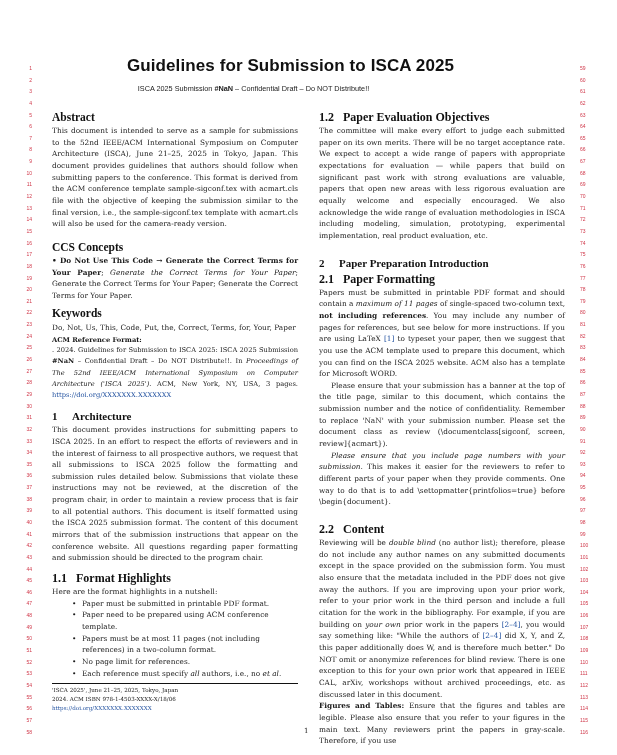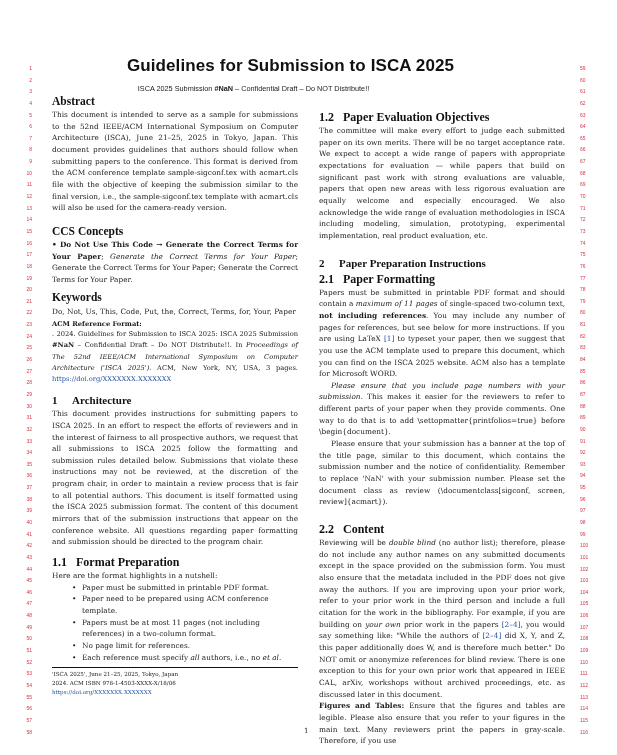--- a/index.html
+++ b/index.html
@@ -10,21 +10,21 @@
   .linenos.left { left:18px; width:14px; text-align:right; }
   .linenos.right { left:580px; width:14px; text-align:left; }
   .linenos div { height:11.65px; }
 
   .title { position:absolute; top:56px; left:0; width:581px; text-align:center;
            font-family:"Liberation Sans",sans-serif; font-weight:bold; font-size:17px; color:#111; letter-spacing:0.1px; }
   .subtitle { position:absolute; top:84px; left:0; width:507px; text-align:center;
               font-family:"Liberation Sans",sans-serif; font-size:7.3px; color:#222; }
   .subtitle b { font-weight:bold; }
 
-  .col { position:absolute; top:92px; width:246px; font-size:7.35px; line-height:11.65px; text-align:justify; }
+  .col { position:absolute; top:108px; width:246px; font-size:7.35px; line-height:11.65px; text-align:justify; }
   .col.left { left:52px; }
   .col.right { left:319px; top:108px; }
   .col p { margin:0; }
   .h-abs { font-family:"Liberation Serif",serif; font-weight:bold; font-size:11.5px; line-height:15px; margin:2px 0 0 0; color:#111; }
   .h1 { font-family:"Liberation Serif",serif; font-weight:bold; font-size:11px; line-height:14px; margin:8px 0 1px 0; color:#111; }
   .h1 .num { display:inline-block; width:20px; }
   .h2 { font-family:"Liberation Serif",serif; font-weight:bold; font-size:12px; line-height:14px; margin:4px 0 1px 0; color:#111; }
   .h2 .num { display:inline-block; width:24px; }
   .indent { text-indent:12px; }
   .refhead { font-weight:bold; font-size:6.7px; line-height:10px; margin-top:2px; }
@@ -178,45 +178,45 @@
 
   <div class="h-abs" style="margin-top:4px">Keywords</div>
   <p style="margin-top:1px">Do, Not, Us, This, Code, Put, the, Correct, Terms, for, Your, Paper</p>
 
   <div class="refhead">ACM Reference Format:</div>
   <p class="refbody"><span>. 2024. Guidelines for Submission to ISCA 2025: ISCA 2025 Submission </span><b>#NaN</b><span> – Confidential Draft – Do NOT Distribute!!. In </span><i>Proceedings of The 52nd IEEE/ACM International Symposium on Computer Architecture ('ISCA 2025')</i><span>. ACM, New York, NY, USA, 3 pages.</span> <span class="link">https://doi.org/XXXXXXX.XXXXXXX</span></p>
 
   <div class="h1"><span class="num">1</span><span>Architecture</span></div>
   <p>This document provides instructions for submitting papers to ISCA 2025. In an effort to respect the efforts of reviewers and in the interest of fairness to all prospective authors, we request that all submissions to ISCA 2025 follow the formatting and submission rules detailed below. Submissions that violate these instructions may not be reviewed, at the discretion of the program chair, in order to maintain a review process that is fair to all potential authors. This document is itself formatted using the ISCA 2025 submission format. The content of this document mirrors that of the submission instructions that appear on the conference website. All questions regarding paper formatting and submission should be directed to the program chair.</p>
 
-  <div class="h2" style="margin-top:7px"><span class="num">1.1</span><span>Format Preparation</span></div>
+  <div class="h2" style="margin-top:7px"><span class="num">1.1</span><span>Format Highlights</span></div>
   <p>Here are the format highlights in a nutshell:</p>
   <ul class="bul">
     <li>Paper must be submitted in printable PDF format.</li>
     <li>Paper need to be prepared using ACM conference template.</li>
     <li>Papers must be at most 11 pages (not including references) in a two-column format.</li>
     <li>No page limit for references.</li>
     <li><span>Each reference must specify </span><i>all</i><span> authors, i.e., no </span><i>et al.</i></li>
   </ul>
 
   <div class="footrule">
     <div class="foot it">'ISCA 2025', June 21–25, 2025, Tokyo, Japan</div>
     <div class="foot">2024. ACM ISBN 978-1-4503-XXXX-X/18/06</div>
     <div class="foot link">https://doi.org/XXXXXXX.XXXXXXX</div>
   </div>
 </div>
 
 <div class="col right">
   <div class="h2" style="margin-top:2px"><span class="num">1.2</span><span>Paper Evaluation Objectives</span></div>
   <p>The committee will make every effort to judge each submitted paper on its own merits. There will be no target acceptance rate. We expect to accept a wide range of papers with appropriate expectations for evaluation — while papers that build on significant past work with strong evaluations are valuable, papers that open new areas with less rigorous evaluation are equally welcome and especially encouraged. We also acknowledge the wide range of evaluation methodologies in ISCA including modeling, simulation, prototyping, experimental implementation, real product evaluation, etc.</p>
 
-  <div class="h1" style="margin-top:14px"><span class="num">2</span><span>Paper Preparation Instructions</span></div>
+  <div class="h1" style="margin-top:14px"><span class="num">2</span><span>Paper Preparation Introduction</span></div>
   <div class="h2" style="margin-top:2px"><span class="num">2.1</span><span>Paper Formatting</span></div>
   <p><span>Papers must be submitted in printable PDF format and should contain a </span><i>maximum of 11 pages</i><span> of single-spaced two-column text, </span><b>not including references</b><span>. You may include any number of pages for references, but see below for more instructions. If you are using </span><span>LaTeX</span> <span class="cite">[1]</span><span> to typeset your paper, then we suggest that you use the ACM template used to prepare this document, which you can find on the ISCA 2025 website. ACM also has a template for Microsoft WORD.</span></p>
+  <p class="indent">Please ensure that your submission has a banner at the top of the title page, similar to this document, which contains the submission number and the notice of confidentiality. Remember to replace 'NaN' with your submission number. Please set the document class as review (\documentclass[sigconf, screen, review]{acmart}).</p>
   <p class="indent"><i>Please ensure that you include page numbers with your submission.</i><span> This makes it easier for the reviewers to refer to different parts of your paper when they provide comments. One way to do that is to add \settopmatter{printfolios=true} before \begin{document}.</span></p>
-  <p class="indent">Please ensure that your submission has a banner at the top of the title page, similar to this document, which contains the submission number and the notice of confidentiality. Remember to replace 'NaN' with your submission number. Please set the document class as review (\documentclass[sigconf, screen, review]{acmart}).</p>
 
   <div class="h2" style="margin-top:14px"><span class="num">2.2</span><span>Content</span></div>
   <p><span>Reviewing will be </span><i>double blind</i><span> (no author list); therefore, please do not include any author names on any submitted documents except in the space provided on the submission form. You must also ensure that the metadata included in the PDF does not give away the authors. If you are improving upon your prior work, refer to your prior work in the third person and include a full citation for the work in the bibliography. For example, if you are building on </span><i>your own</i><span> prior work in the papers </span><span class="cite">[2–4]</span><span>, you would say something like: "While the authors of </span><span class="cite">[2–4]</span><span> did X, Y, and Z, this paper additionally does W, and is therefore much better." Do NOT omit or anonymize references for blind review. There is one exception to this for your own prior work that appeared in IEEE CAL, arXiv, workshops without archived proceedings, etc. as discussed later in this document.</span></p>
   <p><b>Figures and Tables:</b><span> Ensure that the figures and tables are legible. Please also ensure that you refer to your figures in the main text. Many reviewers print the papers in gray-scale. Therefore, if you use</span></p>
 </div>
 
 <div class="pagenum">1</div>
 
 </body></html>

